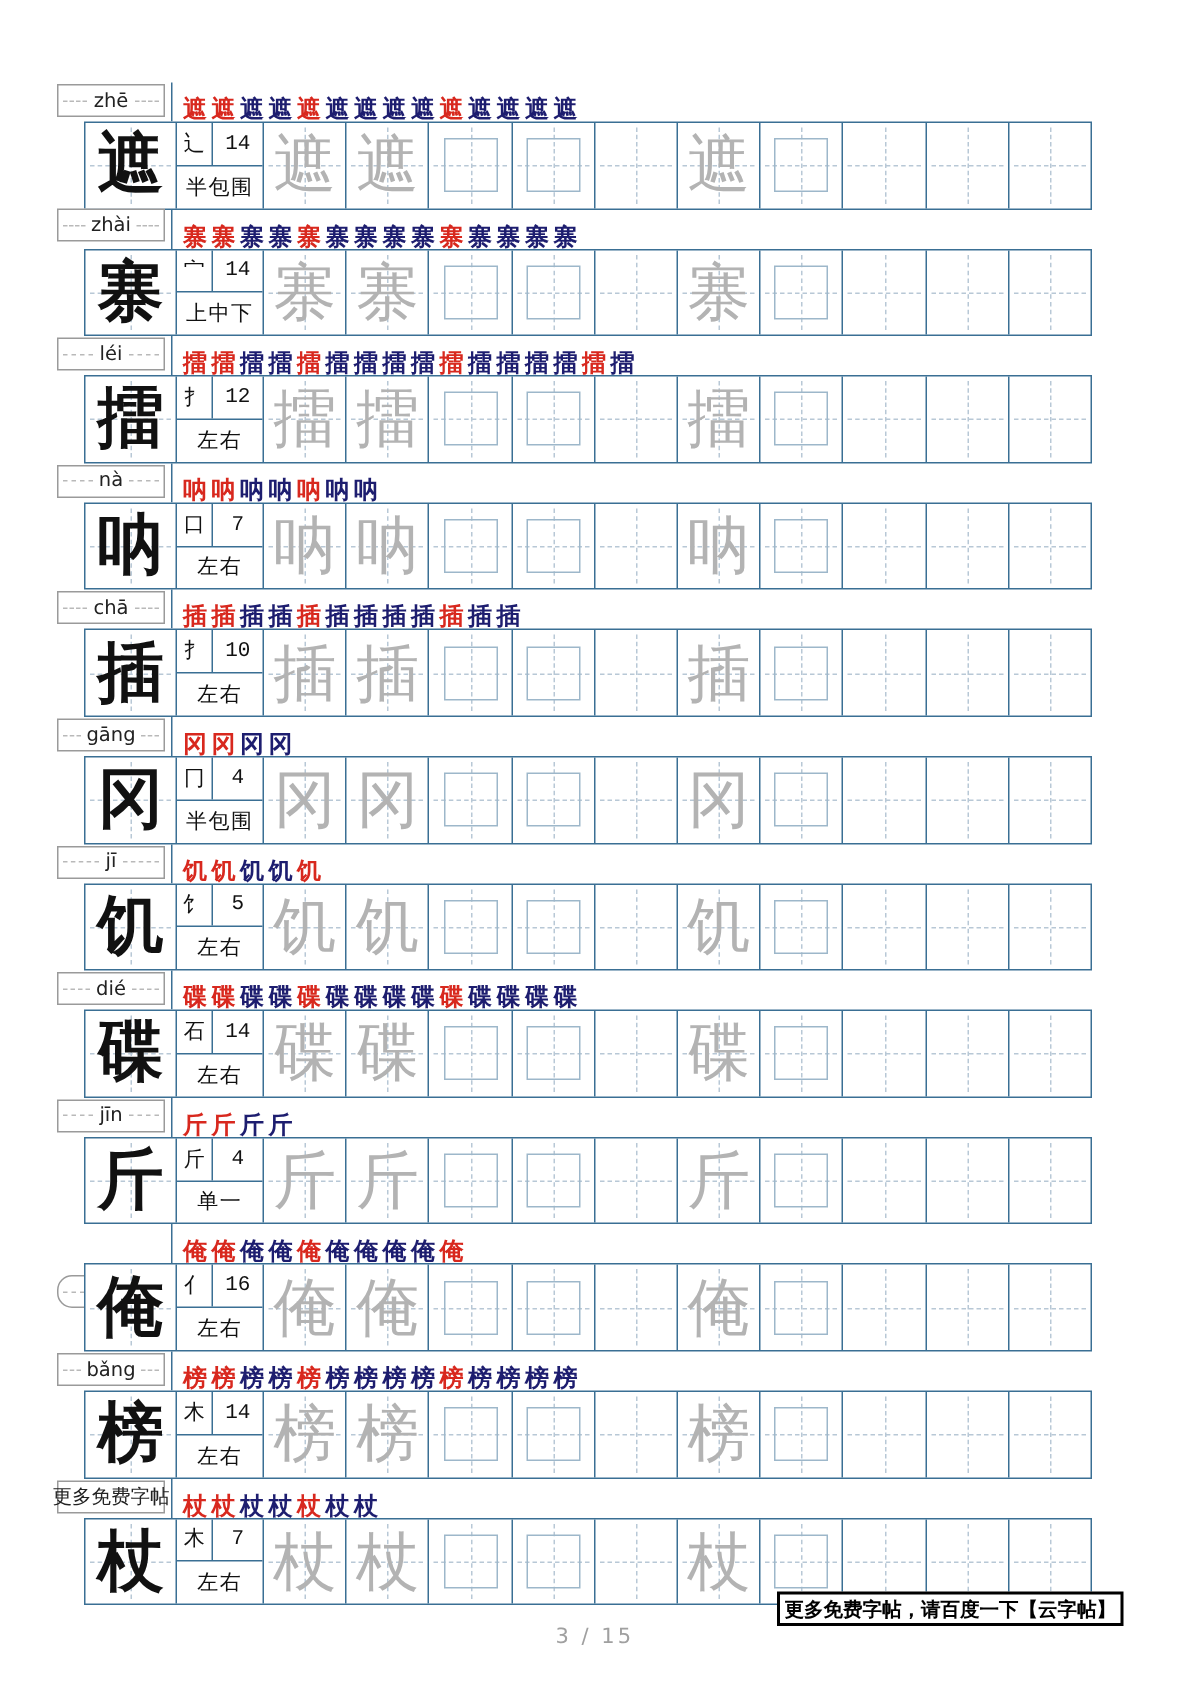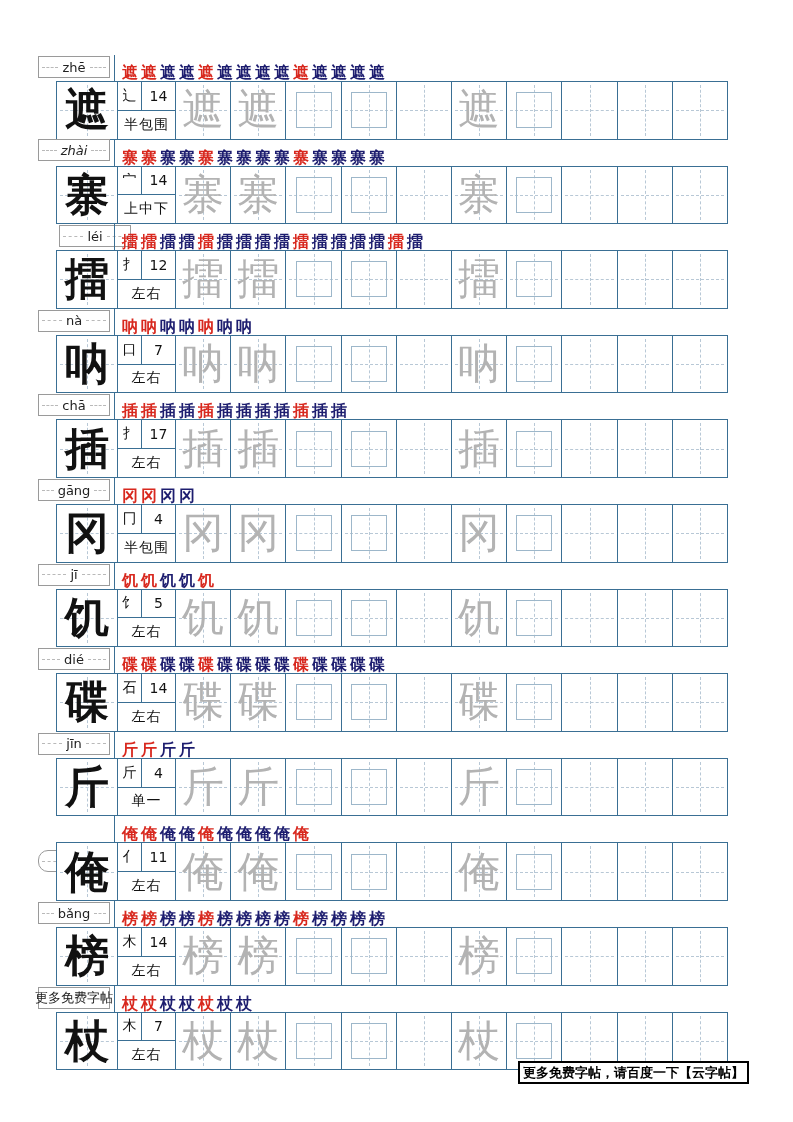--- a/index.html
+++ b/index.html
@@ -46,21 +46,21 @@
   .cell .hdash{position:absolute;left:3px;right:3px;top:50%;height:0;border-top:1px dashed var(--dash);}
   .cell .vdash{position:absolute;top:3px;bottom:3px;left:50%;width:0;border-left:1px dashed var(--dash);}
   .bigchar-cell{width:61px;display:flex;align-items:center;justify-content:center;}
   .bigchar{
     font-family:"DejaVu Serif", serif;font-size:44px;font-weight:bold;color:#111;
     line-height:1;z-index:2;
   }
   .info-cell{width:58px;display:flex;flex-direction:column;}
   .info-top{flex:1;display:flex;border-bottom:1.4px solid var(--blue);}
   .radical-cell{width:24px;border-right:1.4px solid var(--blue);display:flex;align-items:center;justify-content:center;font-size:14px;color:#111;font-family:"DejaVu Serif", serif;}
-  .count-cell{flex:1;display:flex;align-items:center;justify-content:center;font-size:14px;color:#111;}
+  .count-cell{flex:1;display:flex;align-items:center;justify-content:center;font-size:14px;color:#111;font-family:Liberation Mono, monospace;}
   .structure-cell{flex:1;display:flex;align-items:center;justify-content:center;font-size:14px;color:#111;font-family:"DejaVu Serif", serif;letter-spacing:1px;}
   .practice-cell{flex:1;display:flex;align-items:center;justify-content:center;}
   .traced{
     font-family:"DejaVu Serif", serif;font-size:42px;color:var(--gray-char);
     line-height:1;z-index:2;
   }
   .psquare{
     position:absolute;left:50%;top:50%;width:36px;height:36px;
     transform:translate(-50%,-50%);border:1.2px solid var(--square);z-index:2;background:transparent;
   }
@@ -156,21 +156,21 @@
         </div>
         <div class="cell practice-cell bordered">
           <div class="hdash"></div>
           <div class="vdash"></div>
         </div>
         <div class="cell practice-cell">
           <div class="hdash"></div>
           <div class="vdash"></div>
         </div>
       </div>
-      <div class="pinyin-box" style="top: 139px; font-style: italic;">
+      <div class="pinyin-box" style="top: 139px;">
         <div class="dash-seg"></div>
         <span class="py">zhài</span>
         <div class="dash-seg"></div>
       </div>
       <div class="pinyin-divider" style="top: 139.6px;"></div>
       <div class="stroke-strip" style="top: 141.6px;">
         <span class="red">寨</span>
         <span class="red">寨</span>
         <span class="navy">寨</span>
         <span class="navy">寨</span>
@@ -238,21 +238,21 @@
         </div>
         <div class="cell practice-cell bordered">
           <div class="hdash"></div>
           <div class="vdash"></div>
         </div>
         <div class="cell practice-cell">
           <div class="hdash"></div>
           <div class="vdash"></div>
         </div>
       </div>
-      <div class="pinyin-box" style="top: 225.2px; margin-left: 21px;">
+      <div class="pinyin-box" style="top: 225.2px;">
         <div class="dash-seg"></div>
         <span class="py">léi</span>
         <div class="dash-seg"></div>
       </div>
       <div class="pinyin-divider" style="top: 224.2px;"></div>
       <div class="stroke-strip" style="top: 226.2px;">
         <span class="red">擂</span>
         <span class="red">擂</span>
         <span class="navy">擂</span>
         <span class="navy">擂</span>
@@ -426,21 +426,21 @@
       </div>
       <div class="row-main" style="top: 419.4px;">
         <div class="cell bordered bigchar-cell">
           <div class="hdash"></div>
           <div class="vdash"></div>
           <span class="bigchar">插</span>
         </div>
         <div class="cell bordered info-cell">
           <div class="info-top">
             <div class="radical-cell">扌</div>
-            <div class="count-cell">17</div>
+            <div class="count-cell">10</div>
           </div>
           <div class="structure-cell">左右</div>
         </div>
         <div class="cell practice-cell bordered">
           <div class="hdash"></div>
           <div class="vdash"></div>
           <span class="traced">插</span>
         </div>
         <div class="cell practice-cell bordered">
           <div class="hdash"></div>
@@ -803,21 +803,21 @@
       </div>
       <div class="row-main" style="top: 842.4px;">
         <div class="cell bordered bigchar-cell">
           <div class="hdash"></div>
           <div class="vdash"></div>
           <span class="bigchar">俺</span>
         </div>
         <div class="cell bordered info-cell">
           <div class="info-top">
             <div class="radical-cell">亻</div>
-            <div class="count-cell">11</div>
+            <div class="count-cell">16</div>
           </div>
           <div class="structure-cell">左右</div>
         </div>
         <div class="cell practice-cell bordered">
           <div class="hdash"></div>
           <div class="vdash"></div>
           <span class="traced">俺</span>
         </div>
         <div class="cell practice-cell bordered">
           <div class="hdash"></div>
@@ -1013,13 +1013,14 @@
           <div class="hdash"></div>
           <div class="vdash"></div>
         </div>
         <div class="cell practice-cell">
           <div class="hdash"></div>
           <div class="vdash"></div>
         </div>
       </div>
     </div>
   <div class="footer-note">更多免费字帖，请百度一下【云字帖】</div>
+  <div class="page-number">3 / 15</div>
 </div>
 
 </body></html>

